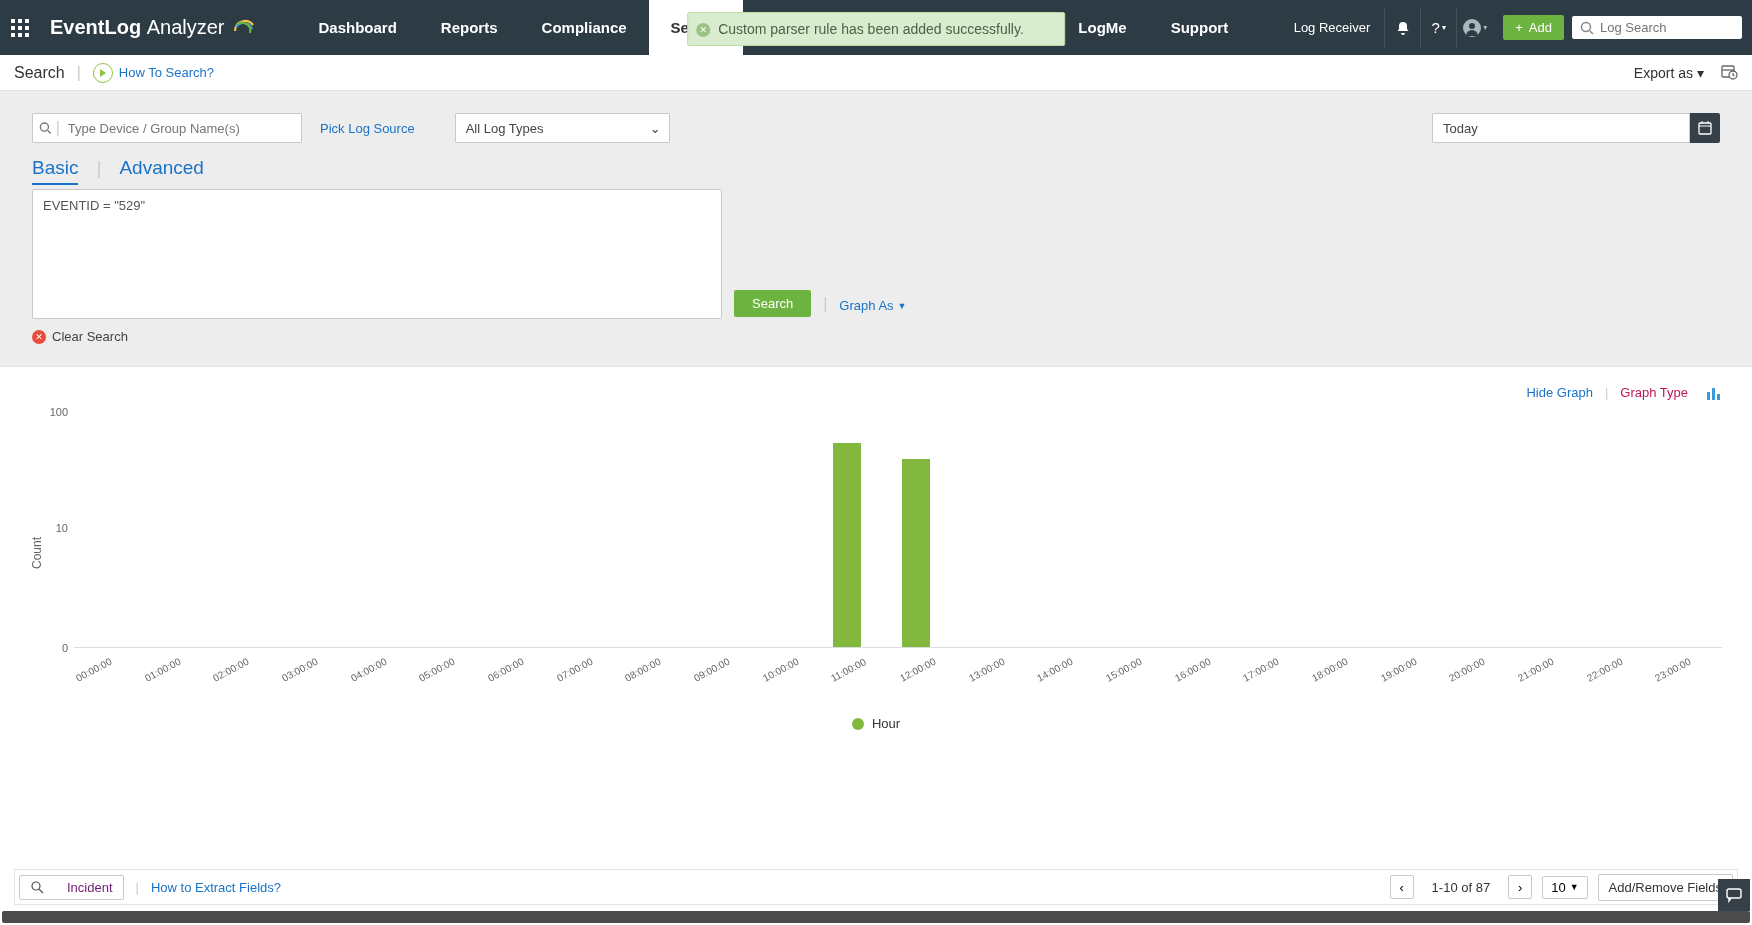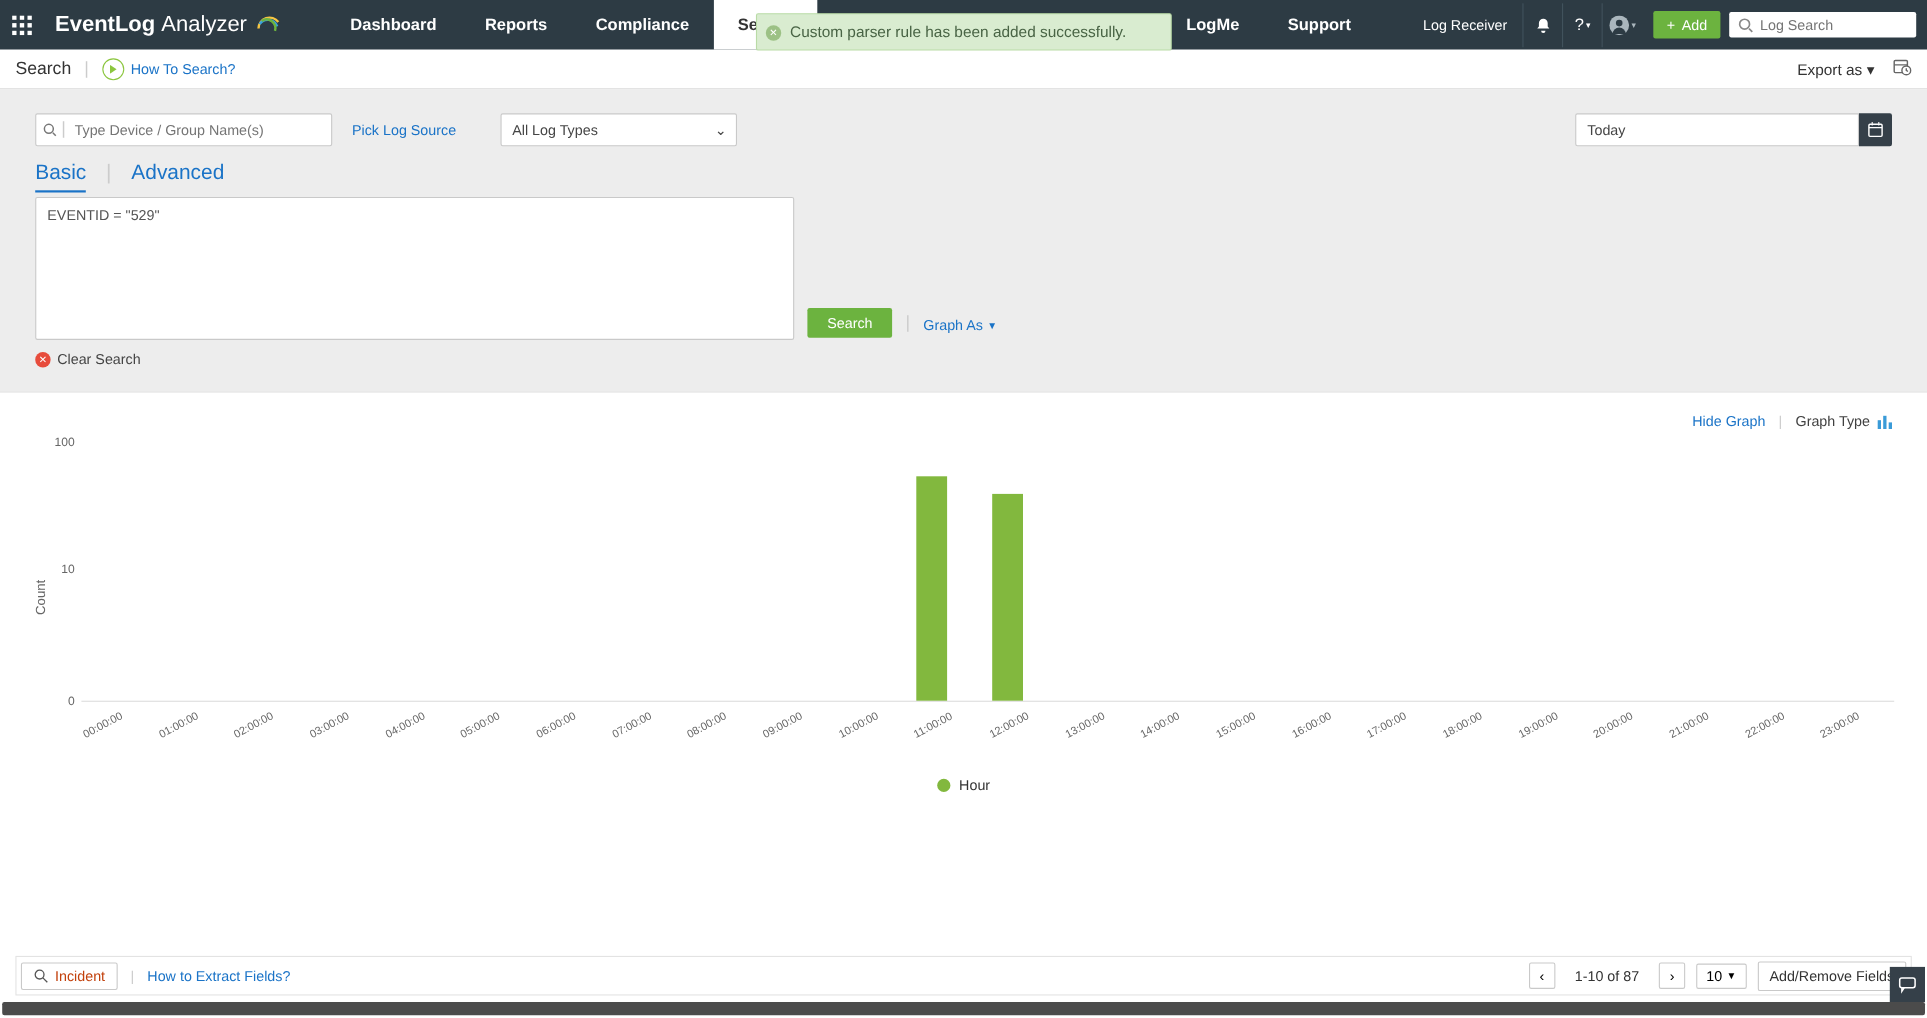--- a/index.html
+++ b/index.html
@@ -1,18 +1,18 @@
 <!DOCTYPE html>
 <html><head>
 <meta charset="utf-8">
 <style>
 * { box-sizing: border-box; margin: 0; padding: 0; font-family: -apple-system, "Segoe UI", Arial, sans-serif; }
 body { width: 1752px; height: 925px; overflow: hidden; background: #fff; position: relative; }
 
-.topbar { background: #2d3b44; height: 45px; display:flex; align-items:center; color:#fff; position:relative; }
+.topbar { background: #2d3b44; height: 55px; display:flex; align-items:center; color:#fff; position:relative; }
 .apps-icon { width:40px; display:flex; justify-content:center; }
 .apps-icon svg { fill:#fff; }
 .logo { display:flex; align-items:center; padding:0 10px; font-size:20px; font-weight:300; }
 .logo .bold { font-weight:600; }
 .logo-swirl { margin-left:6px; }
 .navtabs { display:flex; height:100%; align-items:flex-end; margin-left:30px; }
 .navtab { padding:0 22px; color:#fff; font-size:15px; height:100%; display:flex; align-items:center; cursor:pointer;font-weight:bold; }
 .navtab.active { background:#fff; color:#333; }
 .topright { margin-left:auto; display:flex; align-items:center; height:100%; }
 .top-link { padding:0 14px; font-size:13px; color:#fff; border-right:1px solid #41525c; height:40px; display:flex; align-items:center; cursor:pointer; }
@@ -56,35 +56,35 @@
 .divider2 { color:#ccc; align-self:flex-end; margin-bottom:6px; }
 .saveas { color:#1a73c7; font-size:13px; cursor:pointer; align-self:flex-end; margin-bottom:6px; display:flex; align-items:center; gap:4px;}
 
 .clear-search { display:flex; align-items:center; gap:6px; margin-top:10px; font-size:13px; color:#444; cursor:pointer;}
 .clear-search .x { width:14px; height:14px; background:#e74c3c; border-radius:50%; color:#fff; font-size:9px; display:flex; align-items:center; justify-content:center;}
 
 .chart-area { background:#fff; padding:10px 30px 0; }
 .chart-ctrls { display:flex; justify-content:flex-end; gap:12px; font-size:13px; padding:8px 0; align-items:center;}
 .chart-ctrls .hideg { color:#1a73c7; cursor:pointer; }
 .chart-ctrls .sep2 { color:#ccc; }
-.chart-ctrls .gtype { color:#404040; cursor:pointer; display:flex; align-items:flex-end; gap:6px;}
+.chart-ctrls .gtype { color:#be185d; cursor:pointer; display:flex; align-items:flex-end; gap:18px;}
 
 .chart { position:relative; height:290px; display:flex; }
 .yaxis-label { writing-mode:vertical-rl; transform:rotate(180deg); font-size:12px; color:#666; align-self:center; }
 .yaxis { width:30px; position:relative; }
 .ytick { position:absolute; right:6px; font-size:11px; color:#666; transform:translateY(-50%);}
 .plot { flex:1; position:relative; border-bottom:1px solid #dcdcdc; margin-bottom:50px;}
 .bar { position:absolute; bottom:0; width:28px; background:#82b83e; }
 .xticks { position:absolute; bottom:-38px; left:0; right:0; display:flex; }
 .xtick { flex:1; font-size:10px; color:#666; transform:rotate(-28deg); transform-origin:top left; white-space:nowrap;}
 .legend { text-align:center; padding:18px 0 8px; font-size:13px; color:#333; display:flex; align-items:center; justify-content:center; gap:8px;}
 .legend-dot { width:12px; height:12px; border-radius:50%; background:#82b83e; }
 
 .footer { position:absolute; bottom:20px; left:14px; right:14px; height:36px; border:1px solid #e3e3e3; background:#fff; display:flex; align-items:center; padding:0 4px; font-size:13px;}
-.incident-btn { border:1px solid #c9c9c9; padding:4px 10px; display:flex; align-items:center; gap:6px; cursor:pointer; border-radius:2px; color:#c2410c;}
+.incident-btn { border:1px solid #c9c9c9; padding:4px 10px; display:flex; align-items:center; gap:23px; cursor:pointer; border-radius:2px; color:#701a75;}
 .fsep { color:#ccc; margin:0 12px;}
 .extractf { color:#1a73c7; cursor:pointer; }
 .footer-right { margin-left:auto; display:flex; align-items:center; gap:10px;}
 .page-nav { width:24px; height:24px; border:1px solid #c9c9c9; display:flex; align-items:center; justify-content:center; cursor:pointer; border-radius:2px;}
 .page-info { padding:0 8px; color:#333;}
 .pagesize { border:1px solid #c9c9c9; padding:3px 8px; display:flex; align-items:center; gap:4px; cursor:pointer; border-radius:2px;}
 .addrem { border:1px solid #c9c9c9; padding:5px 10px; cursor:pointer; color:#333; border-radius:2px;}
 
 .chat-btn { position:absolute; bottom:14px; right:2px; width:32px; height:32px; background:#354049; display:flex; align-items:center; justify-content:center; cursor:pointer;}
 .hscroll { position:absolute; bottom:2px; left:2px; right:2px; height:12px; background:#4b4b4b; border-radius:2px;}

